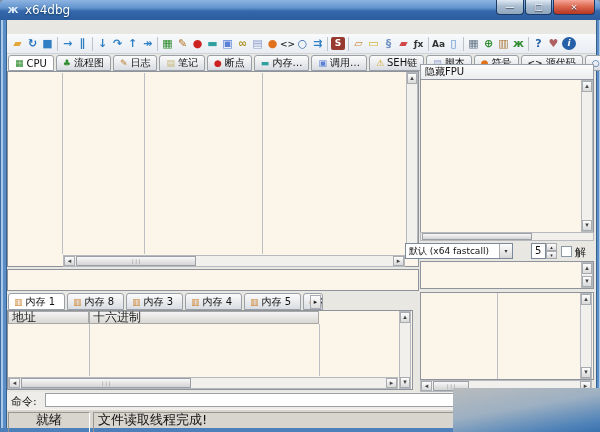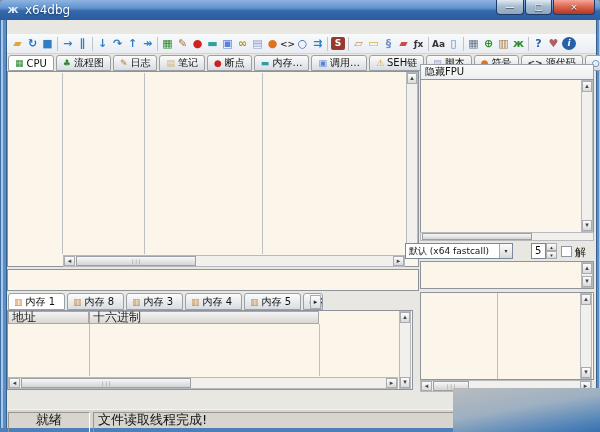--- a/index.html
+++ b/index.html
@@ -320,20 +320,24 @@
     <div class="sb v" style="left:573px;top:273px;width:12px;height:86px">
       <span class="sbtn u au"></span>
       <span class="sbtn d ad"></span>
     </div>
     <div class="sb h" style="left:413px;top:360px;width:172px;height:12px">
       <span class="sbtn l al"></span>
       <span class="thumb grip" style="left:12px;width:36px"></span>
       <span class="sbtn r ar"></span>
     </div>
 
+    <div class="cmdrow">
+      <span class="cmd-label">命令:</span>
+      <input class="cmd-input" type="text" value="" style="">
+    </div>
 
     <div class="statusbar">
       <span class="scell" style="left:1px;width:82px;text-align:center">就绪</span>
       <span class="scell" style="left:86px;width:501px;padding-left:4px">文件读取线程完成!</span>
     </div>
   </div>
 
   <div class="watermark"></div>
 </div>
 

